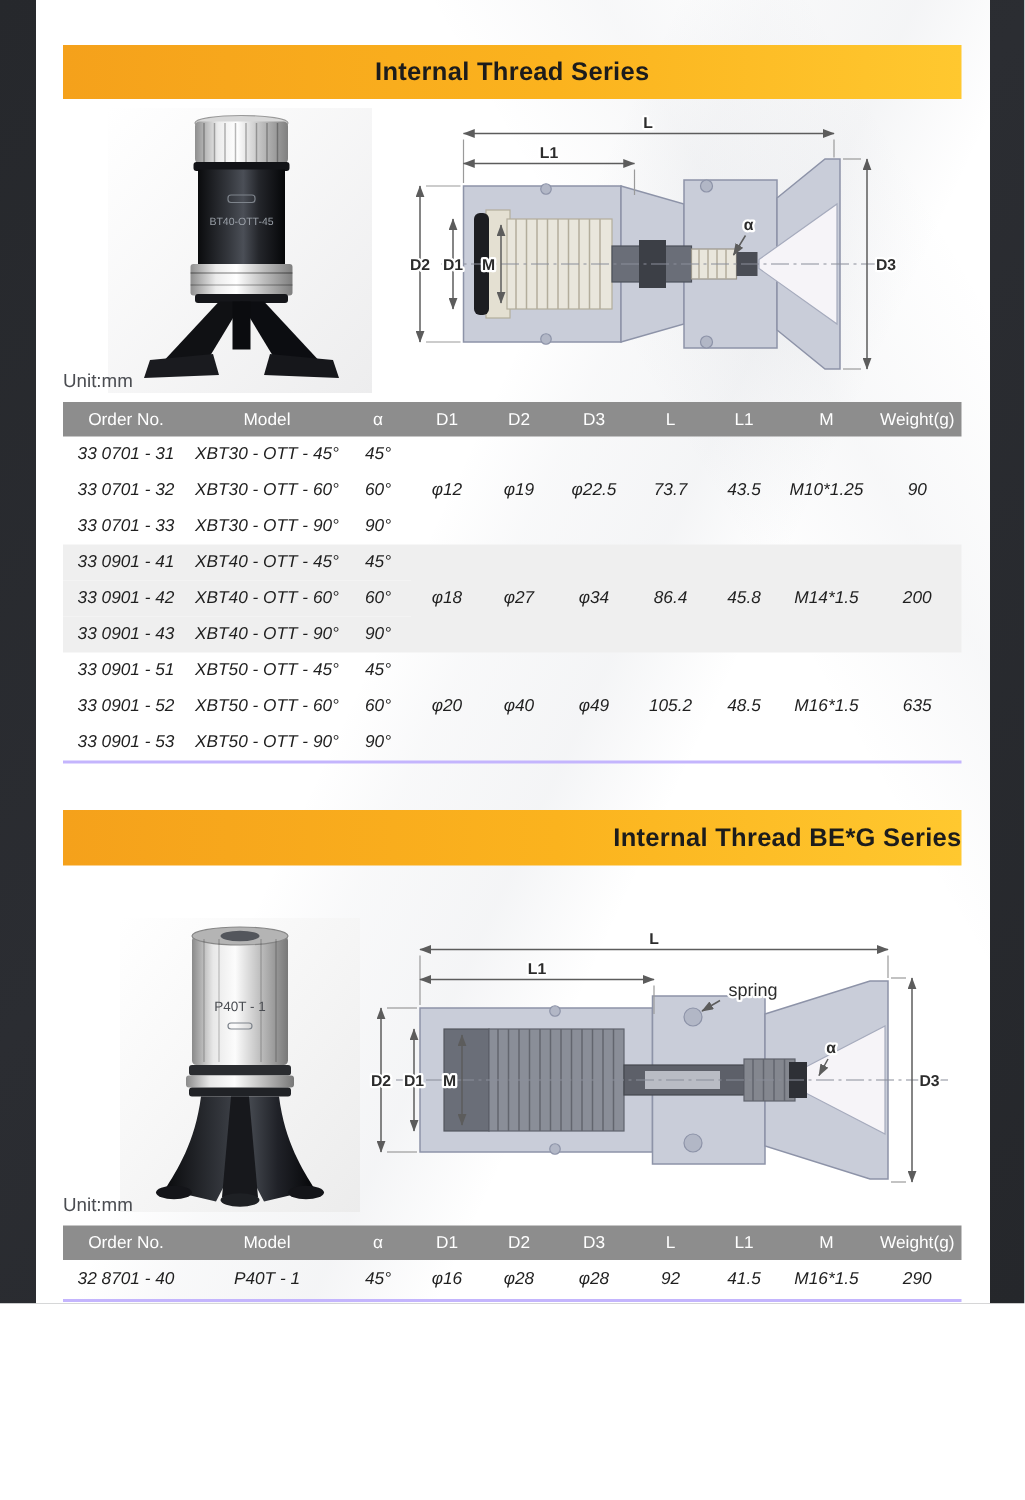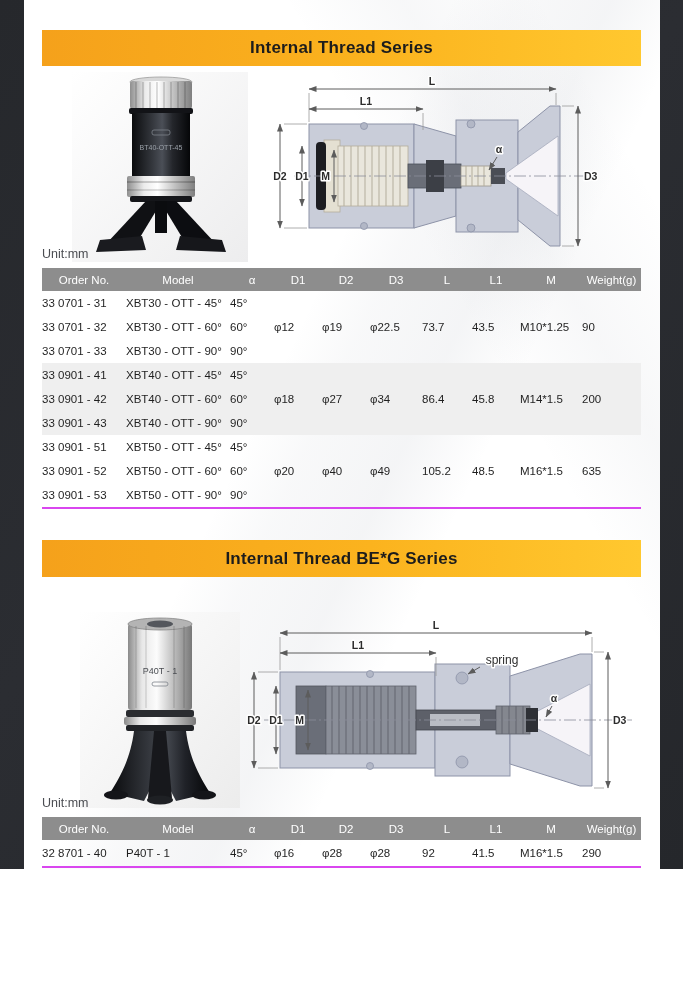--- a/index.html
+++ b/index.html
@@ -11,24 +11,24 @@
         background:linear-gradient(115deg,transparent 40%,rgba(100,110,130,0.045) 46%,rgba(100,110,130,0.07) 55%,transparent 63%),
                    linear-gradient(60deg,transparent 68%,rgba(100,110,130,0.05) 78%,transparent 90%);}
   .abs{position:absolute;}
   .banner{display:flex;align-items:center;justify-content:center;
         background:linear-gradient(90deg,var(--banner-start,#F5A11B) 0%,#FBB31E 55%,var(--banner-end,#FFC82F) 100%);
         font-size:17px;font-weight:bold;color:#1c1c1c;letter-spacing:0.2px;}
   .unit{font-size:12.5px;color:#4b4d52;text-align:left;}
   .spec{border-collapse:collapse;table-layout:fixed;width:599px;font-size:11.5px;color:#1f1f1f;}
   .spec th{background:var(--table-header-bg,#8D8D8D);color:#fff;font-weight:normal;height:23px;
         font-size:11.5px;padding:0;}
-  .spec td{height:24px;vertical-align:middle;padding:0;}
+  .spec td{height:24px;text-align:center;vertical-align:middle;padding:0;font-style:italic;}
   .spec tr.striped td{background:var(--row-stripe,#EFEFEF);}
   .t2 td{height:26px;}
-  .tblwrap{border-bottom:2px solid #d946ef;}
+  .tblwrap{border-bottom:2px solid #c4b5fd;}
   .footer-note{font-size:13.5px;color:#3d3f44;text-align:right;}
   
   .body-fill{fill:#c9cdd9;stroke:#8d93a8;stroke-width:1;}
   .body-dark{fill:#b2b7c6;stroke:#8d93a8;stroke-width:0.8;}
   .cup{fill:#f6f4f8;stroke:#a6abbd;stroke-width:0.8;}
   .dim{stroke:#5c5c5c;stroke-width:1;fill:none;}
   .ext{stroke:#9a9a9a;stroke-width:0.8;fill:none;}
   .cl{stroke:#8a8d99;stroke-width:0.8;stroke-dasharray:12 3 2 3;fill:none;}
   .dtxt{font-family:"Liberation Sans",sans-serif;font-size:10.5px;font-weight:bold;fill:#2c2c2c;
         paint-order:stroke;stroke:#ffffff;stroke-width:3px;stroke-linejoin:round;}
@@ -260,21 +260,21 @@
       </tr>
       <tr>
         <td>33 0901 - 53</td>
         <td>XBT50 - OTT - 90°</td>
         <td>90°</td>
       </tr>
     </tbody>
   </table>
   </div>
 
-  <div class="abs banner" style="left:18px;top:540px;width:599px;height:37px;">
+  <div class="abs banner" style="left:18px;top:540px;width:599px;height:37px;justify-content:flex-end;">
     <span>Internal Thread BE*G Series</span>
   </div>
 
   <svg class="abs" style="left:56px;top:612px;" width="160" height="196" viewBox="0 0 160 196">
     <defs>
       <linearGradient id="chrome2" x1="0" y1="0" x2="1" y2="0">
         <stop offset="0" stop-color="#8a8a8a"></stop>
             <stop offset="0.22" stop-color="#e8e8e8"></stop>
         <stop offset="0.45" stop-color="#fcfcfc"></stop>
             <stop offset="0.75" stop-color="#b5b5b5"></stop>

